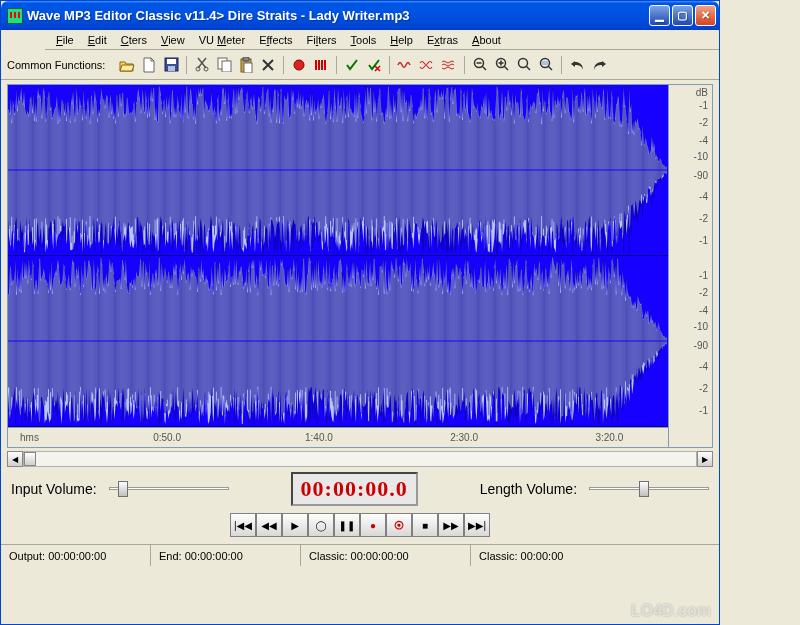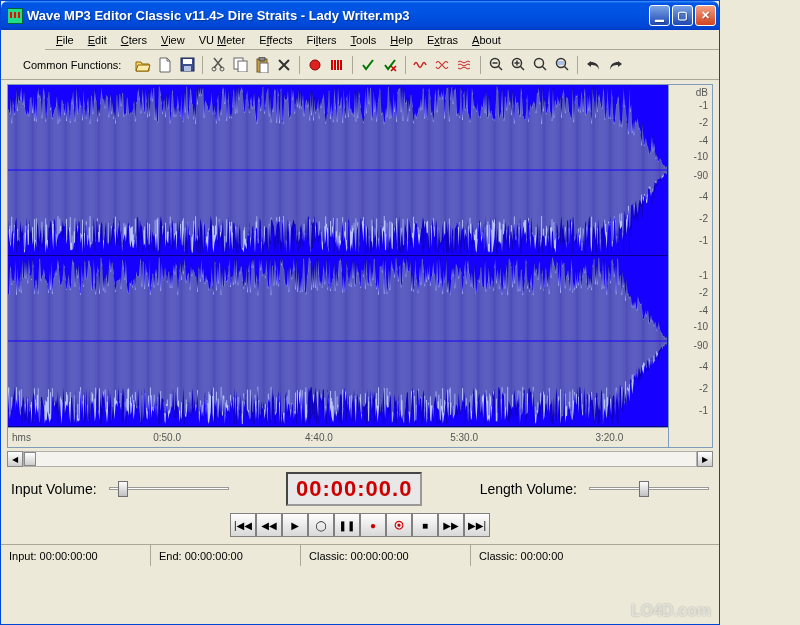--- a/index.html
+++ b/index.html
@@ -13,21 +13,21 @@
 .titlebar .title { flex: 1; font-weight: bold; white-space: nowrap; overflow: hidden; }
 .titlebar .winbtns { display: flex; gap: 2px; }
 .titlebar .winbtn { width: 21px; height: 21px; border: 1px solid #fff; border-radius: 3px; display: flex; align-items: center; justify-content: center; color: white; font-weight: bold; font-size: 11px; cursor: pointer; }
 .titlebar .winbtn.min, .titlebar .winbtn.max { background: linear-gradient(to bottom, #7ba4e3, #1e48b5); }
 .titlebar .winbtn.close { background: linear-gradient(to bottom, #f3a083, #d1441e); }
 
 .menubar { height: 20px; background: #ece9d8; display: flex; align-items: center; padding: 0 4px; border-bottom: 1px solid #aca899; margin-left: 44px; }
 .menubar .menuitem { padding: 2px 7px; cursor: pointer; }
 .menubar .menuitem u { text-decoration: underline; }
 
-.toolbar { height: 30px; background: #ece9d8; display: flex; align-items: center; padding: 0 22px; border-bottom: 1px solid #aca899; gap: 2px; }
+.toolbar { height: 30px; background: #ece9d8; display: flex; align-items: center; padding: 0 6px; border-bottom: 1px solid #aca899; gap: 2px; }
 .toolbar .label { margin-right: 10px; }
 .toolbar .tbtn { width: 20px; height: 20px; display: flex; align-items: center; justify-content: center; cursor: pointer; border: 1px solid transparent; }
 .toolbar .sep { width: 1px; height: 18px; background: #aca899; margin: 0 3px; }
 
 .wave-area { height: 370px; background: #ece9d8; padding: 4px 6px 2px 6px; display: flex; }
 .wave-canvas-wrap { flex: 1; display: flex; flex-direction: column; border: 1px solid #7f9db9; background: #1600ff; }
 .channel { flex: 1; position: relative; border-bottom: 1px solid #0a0088; }
 .channel:last-of-type { border-bottom: none; }
 .timescale { height: 20px; background: #ece9d8; border-top: 1px solid #7f9db9; display: flex; align-items: center; position: relative; color: #555; font-size: 10px; }
 .timescale .tlabel { position: absolute; }
@@ -39,21 +39,21 @@
 .scrollbar { flex: 1; height: 16px; background: #f4f3ee; border: 1px solid #b0b0b0; position: relative; }
 .scrollbar .thumb { position: absolute; left: 0; top: 0; width: 12px; height: 14px; background: linear-gradient(to bottom, #fff, #cecece); border: 1px solid #888; cursor: pointer; }
 .scrollbar-btn { width: 16px; height: 16px; background: linear-gradient(to bottom, #fff, #cecece); border: 1px solid #888; display: flex; align-items: center; justify-content: center; font-size: 8px; cursor: pointer; }
 
 .controls-row { height: 42px; display: flex; align-items: center; padding: 4px 10px; gap: 12px; }
 .vol-label { font-size: 14px; }
 .vol-slider { width: 120px; height: 20px; background: #ece9d8; position: relative; }
 .vol-track { position: absolute; left: 0; right: 0; top: 8px; height: 3px; background: #fff; border: 1px solid #999; }
 .vol-handle { position: absolute; top: 2px; width: 10px; height: 16px; background: linear-gradient(to bottom, #fdfdfd, #c0c0c0); border: 1px solid #707070; cursor: pointer; }
 
-.time-display { font-family: Liberation Sans, sans-serif; font-size: 22px; color: #c00; letter-spacing: 1px; background: #e8e8e8; border: 2px inset #999; padding: 2px 8px; font-weight: bold; }
+.time-display { font-family: Liberation Serif, serif; font-size: 22px; color: #c00; letter-spacing: 1px; background: #e8e8e8; border: 2px inset #999; padding: 2px 8px; font-weight: bold; }
 
 .playback-row { height: 34px; display: flex; align-items: center; justify-content: center; gap: 0; padding: 2px 0 6px 0; }
 .pbtn { width: 26px; height: 24px; background: linear-gradient(to bottom, #fefefe, #d8d8d8); border: 1px solid #808080; display: flex; align-items: center; justify-content: center; cursor: pointer; font-size: 10px; }
 .pbtn.rec { color: #c00; }
 .pbtn.recrec { color: #c00; font-weight: bold; }
 
 .statusbar { height: 22px; background: #ece9d8; border-top: 1px solid #aca899; display: flex; align-items: center; font-size: 11px; }
 .statusbar .cell { height: 100%; display: flex; align-items: center; padding: 0 8px; border-right: 1px solid #aca899; }
 .statusbar .cell:last-child { border-right: none; }
 
@@ -229,24 +229,24 @@
       </div>
       <div class="channel">
         <svg class="wave" viewBox="0 0 700 170" preserveAspectRatio="none" id="wave-bot">
             <rect width="700" height="170" fill="#1600ff"></rect>
             <path d="M0 85 L0.0 38.3 L1.0 38.8 L2.0 13.9 L3.0 9.0 L4.0 29.0 L5.0 22.3 L6.0 25.7 L7.0 23.7 L8.0 1.7 L9.0 38.7 L10.0 10.4 L11.0 27.4 L12.0 35.3 L13.0 14.1 L14.0 36.8 L15.0 3.1 L16.0 22.3 L17.0 21.5 L18.0 4.6 L19.0 22.5 L20.0 6.6 L21.0 27.3 L22.0 2.2 L23.0 17.0 L24.0 21.2 L25.0 24.0 L26.0 2.8 L27.0 11.2 L28.0 37.7 L29.0 26.4 L30.0 22.4 L31.0 31.0 L32.0 37.8 L33.0 4.8 L34.0 1.7 L35.0 24.6 L36.0 20.9 L37.0 18.6 L38.0 11.8 L39.0 20.7 L40.0 25.5 L41.0 24.3 L42.0 29.1 L43.0 36.8 L44.0 12.1 L45.0 33.7 L46.0 2.6 L47.0 37.8 L48.0 22.0 L49.0 23.0 L50.0 13.8 L51.0 19.0 L52.0 10.4 L53.0 2.7 L54.0 12.2 L55.0 27.3 L56.0 29.4 L57.0 26.5 L58.0 23.7 L59.0 6.5 L60.0 12.1 L61.0 24.6 L62.0 33.9 L63.0 31.3 L64.0 17.5 L65.0 24.2 L66.0 34.1 L67.0 27.5 L68.0 2.3 L69.0 8.2 L70.0 4.4 L71.0 30.8 L72.0 16.0 L73.0 10.9 L74.0 22.1 L75.0 7.4 L76.0 34.4 L77.0 38.8 L78.0 7.5 L79.0 24.9 L80.0 30.8 L81.0 3.8 L82.0 7.4 L83.0 23.1 L84.0 21.3 L85.0 7.0 L86.0 3.3 L87.0 9.9 L88.0 11.0 L89.0 33.9 L90.0 32.2 L91.0 1.7 L92.0 27.3 L93.0 38.3 L94.0 20.1 L95.0 8.5 L96.0 15.5 L97.0 37.7 L98.0 2.6 L99.0 1.7 L100.0 9.8 L101.0 34.5 L102.0 20.9 L103.0 36.4 L104.0 16.8 L105.0 24.1 L106.0 30.0 L107.0 12.0 L108.0 1.7 L109.0 15.7 L110.0 7.4 L111.0 6.6 L112.0 18.3 L113.0 28.3 L114.0 35.9 L115.0 25.5 L116.0 24.4 L117.0 23.9 L118.0 24.7 L119.0 21.0 L120.0 33.0 L121.0 3.4 L122.0 5.3 L123.0 13.3 L124.0 24.1 L125.0 2.5 L126.0 27.3 L127.0 36.8 L128.0 37.6 L129.0 25.0 L130.0 29.1 L131.0 23.0 L132.0 31.3 L133.0 25.8 L134.0 21.3 L135.0 33.9 L136.0 14.6 L137.0 19.9 L138.0 20.1 L139.0 20.4 L140.0 6.3 L141.0 1.7 L142.0 30.7 L143.0 5.6 L144.0 6.1 L145.0 33.0 L146.0 5.3 L147.0 18.3 L148.0 14.8 L149.0 30.3 L150.0 1.8 L151.0 38.6 L152.0 30.6 L153.0 18.9 L154.0 17.0 L155.0 31.3 L156.0 19.7 L157.0 12.3 L158.0 19.8 L159.0 29.2 L160.0 1.7 L161.0 1.7 L162.0 34.9 L163.0 4.1 L164.0 22.9 L165.0 24.2 L166.0 13.0 L167.0 12.5 L168.0 22.2 L169.0 26.4 L170.0 14.9 L171.0 16.4 L172.0 31.9 L173.0 17.7 L174.0 31.8 L175.0 16.8 L176.0 8.3 L177.0 18.4 L178.0 6.3 L179.0 11.8 L180.0 38.6 L181.0 25.3 L182.0 15.6 L183.0 5.1 L184.0 23.7 L185.0 7.3 L186.0 17.7 L187.0 1.7 L188.0 11.8 L189.0 26.5 L190.0 21.8 L191.0 16.6 L192.0 18.9 L193.0 33.8 L194.0 9.3 L195.0 20.1 L196.0 12.8 L197.0 14.9 L198.0 17.4 L199.0 21.4 L200.0 20.8 L201.0 35.9 L202.0 9.5 L203.0 14.5 L204.0 25.6 L205.0 2.1 L206.0 21.1 L207.0 11.5 L208.0 24.1 L209.0 28.0 L210.0 18.6 L211.0 25.8 L212.0 22.8 L213.0 34.3 L214.0 31.9 L215.0 30.5 L216.0 8.7 L217.0 30.0 L218.0 38.4 L219.0 4.3 L220.0 7.7 L221.0 34.3 L222.0 8.6 L223.0 27.4 L224.0 5.4 L225.0 9.0 L226.0 39.0 L227.0 14.5 L228.0 30.7 L229.0 30.2 L230.0 11.3 L231.0 23.5 L232.0 25.9 L233.0 21.0 L234.0 12.5 L235.0 1.7 L236.0 31.1 L237.0 22.7 L238.0 18.4 L239.0 29.0 L240.0 1.7 L241.0 27.7 L242.0 2.3 L243.0 19.1 L244.0 28.9 L245.0 13.4 L246.0 17.8 L247.0 9.7 L248.0 12.3 L249.0 25.2 L250.0 32.5 L251.0 24.1 L252.0 28.8 L253.0 9.8 L254.0 36.3 L255.0 16.0 L256.0 4.1 L257.0 36.3 L258.0 12.0 L259.0 3.0 L260.0 11.6 L261.0 1.7 L262.0 31.3 L263.0 24.8 L264.0 17.4 L265.0 39.2 L266.0 25.8 L267.0 1.9 L268.0 14.1 L269.0 2.2 L270.0 20.0 L271.0 18.5 L272.0 16.4 L273.0 21.9 L274.0 2.4 L275.0 18.5 L276.0 32.4 L277.0 28.3 L278.0 2.5 L279.0 39.1 L280.0 8.7 L281.0 11.2 L282.0 29.5 L283.0 1.7 L284.0 14.3 L285.0 28.6 L286.0 8.1 L287.0 30.3 L288.0 23.8 L289.0 2.1 L290.0 9.1 L291.0 2.8 L292.0 13.1 L293.0 13.3 L294.0 27.8 L295.0 28.6 L296.0 30.3 L297.0 11.6 L298.0 36.1 L299.0 10.1 L300.0 16.6 L301.0 23.1 L302.0 15.3 L303.0 1.7 L304.0 14.7 L305.0 33.4 L306.0 2.6 L307.0 35.7 L308.0 14.3 L309.0 33.6 L310.0 36.3 L311.0 20.5 L312.0 35.8 L313.0 3.9 L314.0 2.1 L315.0 34.2 L316.0 38.5 L317.0 21.6 L318.0 16.2 L319.0 1.7 L320.0 1.7 L321.0 7.0 L322.0 33.7 L323.0 11.5 L324.0 31.4 L325.0 6.9 L326.0 31.9 L327.0 2.0 L328.0 34.5 L329.0 2.8 L330.0 18.7 L331.0 29.2 L332.0 23.9 L333.0 31.7 L334.0 15.9 L335.0 8.0 L336.0 28.3 L337.0 19.6 L338.0 1.7 L339.0 33.6 L340.0 27.8 L341.0 1.7 L342.0 35.1 L343.0 28.0 L344.0 24.6 L345.0 20.3 L346.0 7.8 L347.0 35.0 L348.0 14.2 L349.0 29.5 L350.0 20.8 L351.0 4.2 L352.0 5.8 L353.0 1.7 L354.0 15.5 L355.0 36.5 L356.0 18.3 L357.0 35.3 L358.0 34.3 L359.0 5.1 L360.0 13.9 L361.0 24.2 L362.0 29.8 L363.0 13.7 L364.0 31.0 L365.0 4.8 L366.0 22.1 L367.0 4.8 L368.0 30.1 L369.0 26.8 L370.0 8.2 L371.0 18.3 L372.0 15.1 L373.0 28.5 L374.0 31.8 L375.0 12.0 L376.0 15.9 L377.0 20.7 L378.0 5.2 L379.0 32.8 L380.0 1.7 L381.0 19.6 L382.0 29.2 L383.0 24.5 L384.0 5.1 L385.0 30.1 L386.0 14.5 L387.0 24.3 L388.0 1.7 L389.0 4.7 L390.0 27.2 L391.0 33.0 L392.0 20.3 L393.0 38.7 L394.0 10.0 L395.0 11.3 L396.0 9.0 L397.0 16.4 L398.0 2.6 L399.0 37.9 L400.0 2.4 L401.0 19.3 L402.0 38.0 L403.0 30.4 L404.0 11.3 L405.0 34.3 L406.0 12.9 L407.0 3.6 L408.0 14.3 L409.0 12.5 L410.0 21.3 L411.0 2.9 L412.0 1.7 L413.0 14.4 L414.0 25.3 L415.0 12.6 L416.0 7.8 L417.0 31.3 L418.0 25.6 L419.0 1.7 L420.0 8.5 L421.0 5.7 L422.0 20.6 L423.0 1.7 L424.0 15.3 L425.0 15.1 L426.0 13.9 L427.0 4.5 L428.0 34.8 L429.0 17.1 L430.0 35.6 L431.0 30.0 L432.0 1.7 L433.0 21.2 L434.0 25.5 L435.0 37.1 L436.0 23.9 L437.0 8.8 L438.0 28.9 L439.0 1.7 L440.0 5.0 L441.0 16.9 L442.0 30.2 L443.0 11.3 L444.0 26.0 L445.0 8.9 L446.0 23.3 L447.0 6.3 L448.0 29.6 L449.0 20.6 L450.0 20.3 L451.0 4.9 L452.0 18.1 L453.0 18.0 L454.0 34.6 L455.0 1.7 L456.0 24.4 L457.0 31.3 L458.0 1.8 L459.0 26.9 L460.0 20.1 L461.0 37.9 L462.0 13.1 L463.0 25.9 L464.0 24.3 L465.0 1.7 L466.0 36.2 L467.0 23.6 L468.0 36.6 L469.0 38.5 L470.0 23.3 L471.0 11.4 L472.0 20.3 L473.0 10.8 L474.0 32.3 L475.0 6.7 L476.0 11.1 L477.0 11.9 L478.0 22.5 L479.0 11.8 L480.0 12.7 L481.0 17.9 L482.0 37.8 L483.0 22.2 L484.0 17.7 L485.0 1.7 L486.0 27.9 L487.0 9.6 L488.0 3.5 L489.0 17.2 L490.0 18.5 L491.0 30.5 L492.0 15.3 L493.0 32.0 L494.0 33.0 L495.0 9.5 L496.0 37.4 L497.0 35.7 L498.0 24.8 L499.0 22.3 L500.0 26.3 L501.0 11.4 L502.0 11.8 L503.0 29.8 L504.0 31.7 L505.0 30.8 L506.0 2.8 L507.0 35.6 L508.0 29.3 L509.0 25.3 L510.0 10.7 L511.0 32.3 L512.0 29.8 L513.0 19.5 L514.0 27.3 L515.0 34.6 L516.0 12.0 L517.0 1.8 L518.0 27.3 L519.0 13.1 L520.0 18.4 L521.0 32.9 L522.0 10.4 L523.0 26.9 L524.0 38.8 L525.0 28.9 L526.0 15.0 L527.0 32.5 L528.0 18.6 L529.0 7.6 L530.0 39.1 L531.0 4.5 L532.0 1.7 L533.0 8.6 L534.0 11.6 L535.0 31.3 L536.0 3.4 L537.0 27.3 L538.0 8.8 L539.0 11.0 L540.0 1.7 L541.0 35.5 L542.0 19.0 L543.0 34.8 L544.0 13.2 L545.0 14.8 L546.0 39.1 L547.0 32.9 L548.0 23.5 L549.0 2.1 L550.0 7.1 L551.0 32.5 L552.0 23.7 L553.0 35.8 L554.0 29.3 L555.0 16.5 L556.0 31.5 L557.0 39.1 L558.0 5.5 L559.0 19.2 L560.0 11.6 L561.0 15.7 L562.0 23.9 L563.0 9.5 L564.0 4.2 L565.0 33.2 L566.0 20.3 L567.0 12.1 L568.0 34.4 L569.0 31.4 L570.0 10.8 L571.0 15.2 L572.0 30.3 L573.0 18.2 L574.0 38.0 L575.0 4.7 L576.0 21.8 L577.0 1.7 L578.0 1.7 L579.0 9.0 L580.0 9.7 L581.0 16.8 L582.0 5.0 L583.0 8.5 L584.0 29.6 L585.0 4.4 L586.0 36.8 L587.0 1.7 L588.0 10.4 L589.0 7.2 L590.0 6.4 L591.0 32.4 L592.0 19.6 L593.0 20.2 L594.0 13.1 L595.0 24.0 L596.0 34.5 L597.0 14.9 L598.0 1.7 L599.0 36.5 L600.0 25.4 L601.0 33.8 L602.0 14.0 L603.0 32.1 L604.0 14.2 L605.0 29.2 L606.0 22.5 L607.0 11.7 L608.0 32.3 L609.0 21.6 L610.0 13.6 L611.0 10.8 L612.0 16.8 L613.0 7.6 L614.0 27.1 L615.0 33.3 L616.0 18.6 L617.0 31.3 L618.0 20.9 L619.0 34.1 L620.0 10.8 L621.0 4.7 L622.0 1.7 L623.0 28.2 L624.0 9.6 L625.0 28.6 L626.0 2.4 L627.0 1.7 L628.0 20.2 L629.0 13.9 L630.0 33.1 L631.0 3.8 L632.0 32.3 L633.0 26.6 L634.0 4.3 L635.0 38.5 L636.0 28.8 L637.0 9.4 L638.0 20.1 L639.0 27.2 L640.0 6.5 L641.0 2.1 L642.0 9.2 L643.0 20.6 L644.0 9.4 L645.0 38.3 L646.0 4.7 L647.0 1.7 L648.0 28.7 L649.0 18.9 L650.0 20.2 L651.0 39.0 L652.0 14.3 L653.0 31.1 L654.0 24.8 L655.0 44.6 L656.0 21.7 L657.0 38.7 L658.0 37.3 L659.0 41.8 L660.0 39.5 L661.0 43.3 L662.0 51.3 L663.0 46.5 L664.0 51.8 L665.0 44.4 L666.0 50.5 L667.0 54.7 L668.0 39.4 L669.0 45.3 L670.0 46.6 L671.0 49.0 L672.0 46.1 L673.0 60.9 L674.0 63.5 L675.0 62.6 L676.0 53.4 L677.0 60.3 L678.0 54.9 L679.0 54.8 L680.0 67.6 L681.0 65.8 L682.0 58.4 L683.0 66.2 L684.0 62.7 L685.0 70.2 L686.0 66.3 L687.0 66.8 L688.0 74.6 L689.0 72.8 L690.0 65.0 L691.0 73.0 L692.0 74.4 L693.0 76.8 L694.0 77.4 L695.0 80.7 L696.0 79.5 L697.0 82.3 L698.0 81.4 L699.0 81.0 L699.0 88.2 L698.0 88.8 L697.0 87.5 L696.0 90.7 L695.0 89.4 L694.0 93.2 L693.0 90.8 L692.0 93.0 L691.0 94.2 L690.0 95.2 L689.0 99.2 L688.0 101.7 L687.0 96.7 L686.0 104.4 L685.0 106.4 L684.0 107.9 L683.0 100.0 L682.0 110.3 L681.0 101.7 L680.0 113.0 L679.0 104.7 L678.0 104.2 L677.0 112.8 L676.0 108.3 L675.0 110.2 L674.0 117.7 L673.0 115.0 L672.0 110.2 L671.0 118.6 L670.0 114.2 L669.0 110.7 L668.0 122.9 L667.0 112.5 L666.0 121.5 L665.0 118.3 L664.0 119.9 L663.0 130.9 L662.0 138.3 L661.0 123.8 L660.0 122.7 L659.0 145.8 L658.0 134.7 L657.0 133.4 L656.0 149.5 L655.0 136.7 L654.0 149.4 L653.0 130.4 L652.0 141.1 L651.0 152.4 L650.0 131.4 L649.0 128.4 L648.0 154.2 L647.0 136.1 L646.0 146.9 L645.0 133.2 L644.0 160.6 L643.0 140.7 L642.0 138.7 L641.0 142.7 L640.0 160.2 L639.0 151.5 L638.0 138.1 L637.0 148.3 L636.0 150.8 L635.0 162.7 L634.0 158.3 L633.0 152.0 L632.0 157.0 L631.0 168.1 L630.0 133.4 L629.0 136.5 L628.0 156.0 L627.0 148.0 L626.0 154.6 L625.0 137.6 L624.0 136.4 L623.0 151.7 L622.0 165.9 L621.0 151.9 L620.0 143.5 L619.0 144.2 L618.0 135.0 L617.0 145.7 L616.0 163.0 L615.0 138.8 L614.0 136.3 L613.0 162.9 L612.0 141.5 L611.0 131.0 L610.0 159.7 L609.0 158.7 L608.0 145.4 L607.0 131.4 L606.0 131.1 L605.0 157.6 L604.0 131.1 L603.0 149.1 L602.0 145.8 L601.0 136.9 L600.0 153.6 L599.0 163.1 L598.0 164.6 L597.0 160.0 L596.0 150.0 L595.0 154.6 L594.0 146.6 L593.0 159.8 L592.0 160.2 L591.0 166.4 L590.0 133.1 L589.0 159.5 L588.0 160.1 L587.0 160.4 L586.0 168.1 L585.0 143.3 L584.0 145.0 L583.0 164.0 L582.0 131.6 L581.0 139.8 L580.0 163.0 L579.0 140.6 L578.0 160.7 L577.0 143.2 L576.0 148.5 L575.0 148.1 L574.0 157.7 L573.0 133.4 L572.0 155.2 L571.0 147.0 L570.0 148.5 L569.0 160.1 L568.0 164.4 L567.0 134.3 L566.0 141.0 L565.0 150.5 L564.0 143.9 L563.0 151.0 L562.0 158.4 L561.0 155.6 L560.0 168.1 L559.0 166.1 L558.0 147.3 L557.0 133.2 L556.0 151.9 L555.0 134.9 L554.0 136.6 L553.0 131.4 L552.0 133.7 L551.0 156.7 L550.0 157.7 L549.0 159.6 L548.0 133.9 L547.0 133.9 L546.0 153.1 L545.0 159.0 L544.0 150.6 L543.0 167.4 L542.0 135.0 L541.0 148.4 L540.0 143.0 L539.0 152.6 L538.0 143.1 L537.0 133.1 L536.0 152.4 L535.0 150.2 L534.0 153.4 L533.0 150.1 L532.0 147.8 L531.0 144.4 L530.0 161.2 L529.0 151.6 L528.0 159.2 L527.0 163.9 L526.0 139.7 L525.0 138.6 L524.0 136.2 L523.0 165.1 L522.0 135.6 L521.0 131.5 L520.0 131.2 L519.0 165.8 L518.0 165.1 L517.0 165.8 L516.0 132.4 L515.0 140.4 L514.0 134.8 L513.0 163.5 L512.0 147.8 L511.0 166.2 L510.0 162.2 L509.0 165.6 L508.0 163.1 L507.0 144.2 L506.0 134.4 L505.0 141.2 L504.0 162.5 L503.0 144.7 L502.0 153.6 L501.0 157.8 L500.0 137.2 L499.0 140.9 L498.0 145.8 L497.0 165.0 L496.0 156.2 L495.0 142.0 L494.0 131.4 L493.0 140.2 L492.0 162.0 L491.0 164.2 L490.0 145.9 L489.0 146.6 L488.0 166.8 L487.0 151.6 L486.0 148.8 L485.0 154.8 L484.0 135.4 L483.0 146.7 L482.0 143.6 L481.0 150.3 L480.0 156.0 L479.0 149.1 L478.0 136.9 L477.0 154.8 L476.0 149.3 L475.0 148.5 L474.0 158.8 L473.0 159.7 L472.0 163.1 L471.0 145.9 L470.0 158.7 L469.0 158.9 L468.0 132.0 L467.0 161.7 L466.0 151.5 L465.0 132.5 L464.0 147.0 L463.0 156.5 L462.0 163.2 L461.0 167.5 L460.0 152.1 L459.0 164.6 L458.0 164.0 L457.0 153.7 L456.0 152.4 L455.0 152.1 L454.0 139.7 L453.0 142.1 L452.0 147.4 L451.0 163.1 L450.0 149.5 L449.0 165.6 L448.0 164.6 L447.0 152.7 L446.0 147.2 L445.0 159.7 L444.0 167.2 L443.0 145.3 L442.0 164.0 L441.0 133.7 L440.0 138.2 L439.0 155.9 L438.0 142.8 L437.0 141.4 L436.0 150.7 L435.0 135.2 L434.0 133.1 L433.0 164.2 L432.0 164.0 L431.0 166.3 L430.0 137.0 L429.0 132.2 L428.0 144.2 L427.0 159.7 L426.0 168.1 L425.0 157.5 L424.0 135.4 L423.0 137.2 L422.0 146.7 L421.0 154.8 L420.0 167.7 L419.0 165.0 L418.0 158.5 L417.0 162.7 L416.0 153.0 L415.0 162.1 L414.0 137.8 L413.0 163.9 L412.0 143.8 L411.0 146.1 L410.0 138.2 L409.0 156.6 L408.0 165.8 L407.0 166.5 L406.0 141.2 L405.0 137.6 L404.0 152.1 L403.0 150.7 L402.0 151.9 L401.0 148.0 L400.0 163.2 L399.0 149.5 L398.0 132.4 L397.0 156.9 L396.0 146.0 L395.0 158.3 L394.0 147.4 L393.0 156.9 L392.0 166.5 L391.0 150.4 L390.0 160.5 L389.0 135.0 L388.0 143.8 L387.0 134.8 L386.0 154.4 L385.0 143.4 L384.0 133.0 L383.0 165.4 L382.0 164.8 L381.0 133.2 L380.0 146.1 L379.0 148.6 L378.0 151.0 L377.0 149.7 L376.0 148.0 L375.0 164.6 L374.0 154.2 L373.0 141.0 L372.0 152.0 L371.0 137.8 L370.0 143.3 L369.0 166.4 L368.0 153.5 L367.0 133.0 L366.0 148.5 L365.0 142.2 L364.0 163.3 L363.0 151.3 L362.0 156.7 L361.0 137.2 L360.0 152.9 L359.0 137.9 L358.0 145.4 L357.0 131.6 L356.0 138.7 L355.0 166.0 L354.0 140.4 L353.0 137.4 L352.0 139.7 L351.0 157.4 L350.0 149.6 L349.0 157.0 L348.0 160.8 L347.0 153.3 L346.0 158.6 L345.0 166.2 L344.0 164.2 L343.0 160.1 L342.0 151.7 L341.0 160.5 L340.0 139.7 L339.0 133.0 L338.0 157.7 L337.0 150.4 L336.0 163.1 L335.0 134.0 L334.0 132.9 L333.0 145.3 L332.0 142.5 L331.0 140.4 L330.0 132.6 L329.0 161.3 L328.0 150.8 L327.0 140.6 L326.0 131.1 L325.0 142.4 L324.0 147.4 L323.0 142.4 L322.0 130.9 L321.0 131.3 L320.0 136.0 L319.0 131.7 L318.0 145.3 L317.0 164.9 L316.0 160.5 L315.0 167.5 L314.0 132.3 L313.0 158.1 L312.0 138.6 L311.0 166.2 L310.0 139.9 L309.0 149.2 L308.0 132.3 L307.0 159.1 L306.0 140.0 L305.0 158.8 L304.0 156.4 L303.0 163.9 L302.0 148.7 L301.0 147.3 L300.0 161.8 L299.0 155.2 L298.0 147.5 L297.0 149.1 L296.0 156.4 L295.0 135.2 L294.0 141.6 L293.0 167.9 L292.0 163.3 L291.0 154.8 L290.0 167.9 L289.0 135.2 L288.0 166.9 L287.0 134.5 L286.0 141.3 L285.0 156.0 L284.0 158.3 L283.0 159.8 L282.0 137.7 L281.0 142.4 L280.0 131.4 L279.0 165.1 L278.0 139.9 L277.0 146.7 L276.0 141.5 L275.0 166.6 L274.0 146.2 L273.0 157.3 L272.0 162.9 L271.0 145.6 L270.0 153.2 L269.0 144.6 L268.0 160.6 L267.0 144.9 L266.0 164.7 L265.0 131.8 L264.0 148.0 L263.0 163.9 L262.0 149.7 L261.0 140.5 L260.0 157.8 L259.0 155.0 L258.0 138.2 L257.0 162.1 L256.0 163.4 L255.0 156.6 L254.0 154.8 L253.0 152.9 L252.0 136.4 L251.0 151.6 L250.0 139.3 L249.0 168.2 L248.0 168.0 L247.0 138.0 L246.0 155.1 L245.0 144.8 L244.0 164.8 L243.0 150.2 L242.0 135.1 L241.0 160.2 L240.0 131.8 L239.0 154.5 L238.0 140.0 L237.0 152.8 L236.0 143.5 L235.0 157.1 L234.0 153.9 L233.0 155.4 L232.0 152.3 L231.0 150.8 L230.0 168.2 L229.0 141.2 L228.0 159.1 L227.0 160.1 L226.0 139.3 L225.0 156.9 L224.0 146.8 L223.0 162.3 L222.0 159.7 L221.0 143.7 L220.0 150.9 L219.0 145.9 L218.0 166.6 L217.0 158.2 L216.0 130.9 L215.0 156.1 L214.0 162.2 L213.0 167.9 L212.0 165.3 L211.0 141.2 L210.0 160.0 L209.0 134.8 L208.0 148.2 L207.0 160.4 L206.0 155.3 L205.0 161.3 L204.0 147.1 L203.0 167.3 L202.0 158.8 L201.0 135.8 L200.0 149.1 L199.0 156.1 L198.0 142.2 L197.0 153.7 L196.0 131.5 L195.0 144.3 L194.0 159.2 L193.0 138.1 L192.0 157.8 L191.0 143.9 L190.0 153.9 L189.0 160.7 L188.0 160.7 L187.0 157.2 L186.0 131.3 L185.0 150.4 L184.0 163.5 L183.0 160.1 L182.0 166.0 L181.0 150.9 L180.0 150.4 L179.0 148.2 L178.0 135.2 L177.0 155.1 L176.0 150.1 L175.0 131.9 L174.0 152.4 L173.0 149.8 L172.0 156.5 L171.0 158.0 L170.0 163.0 L169.0 149.9 L168.0 149.9 L167.0 167.7 L166.0 165.1 L165.0 143.9 L164.0 142.2 L163.0 142.6 L162.0 155.4 L161.0 139.5 L160.0 135.7 L159.0 162.7 L158.0 137.8 L157.0 160.0 L156.0 143.9 L155.0 152.6 L154.0 156.0 L153.0 152.1 L152.0 162.1 L151.0 139.5 L150.0 165.4 L149.0 144.5 L148.0 163.5 L147.0 161.9 L146.0 152.8 L145.0 131.2 L144.0 157.3 L143.0 165.2 L142.0 133.1 L141.0 167.3 L140.0 159.8 L139.0 147.5 L138.0 132.3 L137.0 152.3 L136.0 152.4 L135.0 143.1 L134.0 158.1 L133.0 163.5 L132.0 140.2 L131.0 155.6 L130.0 158.8 L129.0 139.4 L128.0 160.3 L127.0 154.1 L126.0 156.2 L125.0 150.3 L124.0 164.9 L123.0 131.2 L122.0 141.3 L121.0 131.9 L120.0 155.1 L119.0 148.8 L118.0 145.7 L117.0 131.0 L116.0 151.1 L115.0 146.8 L114.0 149.5 L113.0 163.6 L112.0 151.1 L111.0 151.2 L110.0 164.7 L109.0 136.4 L108.0 151.8 L107.0 132.3 L106.0 156.1 L105.0 166.9 L104.0 157.1 L103.0 150.7 L102.0 137.2 L101.0 142.2 L100.0 135.8 L99.0 153.2 L98.0 140.8 L97.0 164.6 L96.0 155.5 L95.0 131.0 L94.0 140.1 L93.0 159.9 L92.0 165.9 L91.0 153.1 L90.0 144.4 L89.0 148.6 L88.0 144.1 L87.0 162.1 L86.0 132.3 L85.0 166.3 L84.0 153.7 L83.0 132.5 L82.0 160.3 L81.0 134.8 L80.0 165.0 L79.0 141.7 L78.0 158.5 L77.0 132.8 L76.0 163.6 L75.0 165.5 L74.0 164.0 L73.0 166.7 L72.0 133.8 L71.0 161.8 L70.0 166.5 L69.0 154.1 L68.0 141.9 L67.0 141.3 L66.0 167.1 L65.0 157.2 L64.0 144.2 L63.0 150.8 L62.0 148.5 L61.0 153.2 L60.0 158.4 L59.0 131.4 L58.0 146.4 L57.0 167.9 L56.0 159.0 L55.0 139.6 L54.0 157.6 L53.0 134.4 L52.0 148.3 L51.0 143.1 L50.0 148.3 L49.0 150.7 L48.0 139.9 L47.0 141.3 L46.0 162.4 L45.0 163.7 L44.0 166.4 L43.0 161.5 L42.0 155.1 L41.0 164.4 L40.0 163.6 L39.0 167.3 L38.0 150.9 L37.0 146.9 L36.0 140.8 L35.0 141.4 L34.0 164.5 L33.0 166.3 L32.0 151.6 L31.0 157.0 L30.0 147.0 L29.0 159.7 L28.0 140.0 L27.0 135.9 L26.0 143.7 L25.0 166.7 L24.0 148.7 L23.0 156.8 L22.0 140.2 L21.0 163.5 L20.0 139.6 L19.0 151.1 L18.0 158.4 L17.0 145.2 L16.0 140.1 L15.0 149.0 L14.0 151.8 L13.0 160.1 L12.0 151.0 L11.0 137.5 L10.0 152.0 L9.0 142.5 L8.0 155.3 L7.0 131.3 L6.0 139.2 L5.0 146.0 L4.0 151.2 L3.0 156.5 L2.0 162.7 L1.0 152.2 L0.0 135.3 Z" fill="#b8c5ff"></path>
             <path d="M0.0 38.3L0.0 131.7M1.0 38.8L1.0 131.2M2.0 13.9L2.0 156.1M3.0 9.0L3.0 161.0M4.0 29.0L4.0 141.0M5.0 22.3L5.0 147.7M6.0 25.7L6.0 144.3M7.0 23.7L7.0 146.3M8.0 1.7L8.0 168.3M9.0 38.7L9.0 131.3M10.0 10.4L10.0 159.6M11.0 27.4L11.0 142.6M12.0 35.3L12.0 134.7M13.0 14.1L13.0 155.9M14.0 36.8L14.0 133.2M15.0 3.1L15.0 166.9M16.0 22.3L16.0 147.7M17.0 21.5L17.0 148.5M18.0 4.6L18.0 165.4M19.0 22.5L19.0 147.5M20.0 6.6L20.0 163.4M21.0 27.3L21.0 142.7M22.0 2.2L22.0 167.8M23.0 17.0L23.0 153.0M24.0 21.2L24.0 148.8M25.0 24.0L25.0 146.0M26.0 2.8L26.0 167.2M27.0 11.2L27.0 158.8M28.0 37.7L28.0 132.3M29.0 26.4L29.0 143.6M30.0 22.4L30.0 147.6M31.0 31.0L31.0 139.0M32.0 37.8L32.0 132.2M33.0 4.8L33.0 165.2M34.0 1.7L34.0 168.3M35.0 24.6L35.0 145.4M36.0 20.9L36.0 149.1M37.0 18.6L37.0 151.4M38.0 11.8L38.0 158.2M39.0 20.7L39.0 149.3M40.0 25.5L40.0 144.5M41.0 24.3L41.0 145.7M42.0 29.1L42.0 140.9M43.0 36.8L43.0 133.2M44.0 12.1L44.0 157.9M45.0 33.7L45.0 136.3M46.0 2.6L46.0 167.4M47.0 37.8L47.0 132.2M48.0 22.0L48.0 148.0M49.0 23.0L49.0 147.0M50.0 13.8L50.0 156.2M51.0 19.0L51.0 151.0M52.0 10.4L52.0 159.6M53.0 2.7L53.0 167.3M54.0 12.2L54.0 157.8M55.0 27.3L55.0 142.7M56.0 29.4L56.0 140.6M57.0 26.5L57.0 143.5M58.0 23.7L58.0 146.3M59.0 6.5L59.0 163.5M60.0 12.1L60.0 157.9M61.0 24.6L61.0 145.4M62.0 33.9L62.0 136.1M63.0 31.3L63.0 138.7M64.0 17.5L64.0 152.5M65.0 24.2L65.0 145.8M66.0 34.1L66.0 135.9M67.0 27.5L67.0 142.5M68.0 2.3L68.0 167.7M69.0 8.2L69.0 161.8M70.0 4.4L70.0 165.6M71.0 30.8L71.0 139.2M72.0 16.0L72.0 154.0M73.0 10.9L73.0 159.1M74.0 22.1L74.0 147.9M75.0 7.4L75.0 162.6M76.0 34.4L76.0 135.6M77.0 38.8L77.0 131.2M78.0 7.5L78.0 162.5M79.0 24.9L79.0 145.1M80.0 30.8L80.0 139.2M81.0 3.8L81.0 166.2M82.0 7.4L82.0 162.6M83.0 23.1L83.0 146.9M84.0 21.3L84.0 148.7M85.0 7.0L85.0 163.0M86.0 3.3L86.0 166.7M87.0 9.9L87.0 160.1M88.0 11.0L88.0 159.0M89.0 33.9L89.0 136.1M90.0 32.2L90.0 137.8M91.0 1.7L91.0 168.3M92.0 27.3L92.0 142.7M93.0 38.3L93.0 131.7M94.0 20.1L94.0 149.9M95.0 8.5L95.0 161.5M96.0 15.5L96.0 154.5M97.0 37.7L97.0 132.3M98.0 2.6L98.0 167.4M99.0 1.7L99.0 168.3M100.0 9.8L100.0 160.2M101.0 34.5L101.0 135.5M102.0 20.9L102.0 149.1M103.0 36.4L103.0 133.6M104.0 16.8L104.0 153.2M105.0 24.1L105.0 145.9M106.0 30.0L106.0 140.0M107.0 12.0L107.0 158.0M108.0 1.7L108.0 168.3M109.0 15.7L109.0 154.3M110.0 7.4L110.0 162.6M111.0 6.6L111.0 163.4M112.0 18.3L112.0 151.7M113.0 28.3L113.0 141.7M114.0 35.9L114.0 134.1M115.0 25.5L115.0 144.5M116.0 24.4L116.0 145.6M117.0 23.9L117.0 146.1M118.0 24.7L118.0 145.3M119.0 21.0L119.0 149.0M120.0 33.0L120.0 137.0M121.0 3.4L121.0 166.6M122.0 5.3L122.0 164.7M123.0 13.3L123.0 156.7M124.0 24.1L124.0 145.9M125.0 2.5L125.0 167.5M126.0 27.3L126.0 142.7M127.0 36.8L127.0 133.2M128.0 37.6L128.0 132.4M129.0 25.0L129.0 145.0M130.0 29.1L130.0 140.9M131.0 23.0L131.0 147.0M132.0 31.3L132.0 138.7M133.0 25.8L133.0 144.2M134.0 21.3L134.0 148.7M135.0 33.9L135.0 136.1M136.0 14.6L136.0 155.4M137.0 19.9L137.0 150.1M138.0 20.1L138.0 149.9M139.0 20.4L139.0 149.6M140.0 6.3L140.0 163.7M141.0 1.7L141.0 168.3M142.0 30.7L142.0 139.3M143.0 5.6L143.0 164.4M144.0 6.1L144.0 163.9M145.0 33.0L145.0 137.0M146.0 5.3L146.0 164.7M147.0 18.3L147.0 151.7M148.0 14.8L148.0 155.2M149.0 30.3L149.0 139.7M150.0 1.8L150.0 168.2M151.0 38.6L151.0 131.4M152.0 30.6L152.0 139.4M153.0 18.9L153.0 151.1M154.0 17.0L154.0 153.0M155.0 31.3L155.0 138.7M156.0 19.7L156.0 150.3M157.0 12.3L157.0 157.7M158.0 19.8L158.0 150.2M159.0 29.2L159.0 140.8M160.0 1.7L160.0 168.3M161.0 1.7L161.0 168.3M162.0 34.9L162.0 135.1M163.0 4.1L163.0 165.9M164.0 22.9L164.0 147.1M165.0 24.2L165.0 145.8M166.0 13.0L166.0 157.0M167.0 12.5L167.0 157.5M168.0 22.2L168.0 147.8M169.0 26.4L169.0 143.6M170.0 14.9L170.0 155.1M171.0 16.4L171.0 153.6M172.0 31.9L172.0 138.1M173.0 17.7L173.0 152.3M174.0 31.8L174.0 138.2M175.0 16.8L175.0 153.2M176.0 8.3L176.0 161.7M177.0 18.4L177.0 151.6M178.0 6.3L178.0 163.7M179.0 11.8L179.0 158.2M180.0 38.6L180.0 131.4M181.0 25.3L181.0 144.7M182.0 15.6L182.0 154.4M183.0 5.1L183.0 164.9M184.0 23.7L184.0 146.3M185.0 7.3L185.0 162.7M186.0 17.7L186.0 152.3M187.0 1.7L187.0 168.3M188.0 11.8L188.0 158.2M189.0 26.5L189.0 143.5M190.0 21.8L190.0 148.2M191.0 16.6L191.0 153.4M192.0 18.9L192.0 151.1M193.0 33.8L193.0 136.2M194.0 9.3L194.0 160.7M195.0 20.1L195.0 149.9M196.0 12.8L196.0 157.2M197.0 14.9L197.0 155.1M198.0 17.4L198.0 152.6M199.0 21.4L199.0 148.6M200.0 20.8L200.0 149.2M201.0 35.9L201.0 134.1M202.0 9.5L202.0 160.5M203.0 14.5L203.0 155.5M204.0 25.6L204.0 144.4M205.0 2.1L205.0 167.9M206.0 21.1L206.0 148.9M207.0 11.5L207.0 158.5M208.0 24.1L208.0 145.9M209.0 28.0L209.0 142.0M210.0 18.6L210.0 151.4M211.0 25.8L211.0 144.2M212.0 22.8L212.0 147.2M213.0 34.3L213.0 135.7M214.0 31.9L214.0 138.1M215.0 30.5L215.0 139.5M216.0 8.7L216.0 161.3M217.0 30.0L217.0 140.0M218.0 38.4L218.0 131.6M219.0 4.3L219.0 165.7M220.0 7.7L220.0 162.3M221.0 34.3L221.0 135.7M222.0 8.6L222.0 161.4M223.0 27.4L223.0 142.6M224.0 5.4L224.0 164.6M225.0 9.0L225.0 161.0M226.0 39.0L226.0 131.0M227.0 14.5L227.0 155.5M228.0 30.7L228.0 139.3M229.0 30.2L229.0 139.8M230.0 11.3L230.0 158.7M231.0 23.5L231.0 146.5M232.0 25.9L232.0 144.1M233.0 21.0L233.0 149.0M234.0 12.5L234.0 157.5M235.0 1.7L235.0 168.3M236.0 31.1L236.0 138.9M237.0 22.7L237.0 147.3M238.0 18.4L238.0 151.6M239.0 29.0L239.0 141.0M240.0 1.7L240.0 168.3M241.0 27.7L241.0 142.3M242.0 2.3L242.0 167.7M243.0 19.1L243.0 150.9M244.0 28.9L244.0 141.1M245.0 13.4L245.0 156.6M246.0 17.8L246.0 152.2M247.0 9.7L247.0 160.3M248.0 12.3L248.0 157.7M249.0 25.2L249.0 144.8M250.0 32.5L250.0 137.5M251.0 24.1L251.0 145.9M252.0 28.8L252.0 141.2M253.0 9.8L253.0 160.2M254.0 36.3L254.0 133.7M255.0 16.0L255.0 154.0M256.0 4.1L256.0 165.9M257.0 36.3L257.0 133.7M258.0 12.0L258.0 158.0M259.0 3.0L259.0 167.0M260.0 11.6L260.0 158.4M261.0 1.7L261.0 168.3M262.0 31.3L262.0 138.7M263.0 24.8L263.0 145.2M264.0 17.4L264.0 152.6M265.0 39.2L265.0 130.8M266.0 25.8L266.0 144.2M267.0 1.9L267.0 168.1M268.0 14.1L268.0 155.9M269.0 2.2L269.0 167.8M270.0 20.0L270.0 150.0M271.0 18.5L271.0 151.5M272.0 16.4L272.0 153.6M273.0 21.9L273.0 148.1M274.0 2.4L274.0 167.6M275.0 18.5L275.0 151.5M276.0 32.4L276.0 137.6M277.0 28.3L277.0 141.7M278.0 2.5L278.0 167.5M279.0 39.1L279.0 130.9M280.0 8.7L280.0 161.3M281.0 11.2L281.0 158.8M282.0 29.5L282.0 140.5M283.0 1.7L283.0 168.3M284.0 14.3L284.0 155.7M285.0 28.6L285.0 141.4M286.0 8.1L286.0 161.9M287.0 30.3L287.0 139.7M288.0 23.8L288.0 146.2M289.0 2.1L289.0 167.9M290.0 9.1L290.0 160.9M291.0 2.8L291.0 167.2M292.0 13.1L292.0 156.9M293.0 13.3L293.0 156.7M294.0 27.8L294.0 142.2M295.0 28.6L295.0 141.4M296.0 30.3L296.0 139.7M297.0 11.6L297.0 158.4M298.0 36.1L298.0 133.9M299.0 10.1L299.0 159.9M300.0 16.6L300.0 153.4M301.0 23.1L301.0 146.9M302.0 15.3L302.0 154.7M303.0 1.7L303.0 168.3M304.0 14.7L304.0 155.3M305.0 33.4L305.0 136.6M306.0 2.6L306.0 167.4M307.0 35.7L307.0 134.3M308.0 14.3L308.0 155.7M309.0 33.6L309.0 136.4M310.0 36.3L310.0 133.7M311.0 20.5L311.0 149.5M312.0 35.8L312.0 134.2M313.0 3.9L313.0 166.1M314.0 2.1L314.0 167.9M315.0 34.2L315.0 135.8M316.0 38.5L316.0 131.5M317.0 21.6L317.0 148.4M318.0 16.2L318.0 153.8M319.0 1.7L319.0 168.3M320.0 1.7L320.0 168.3M321.0 7.0L321.0 163.0M322.0 33.7L322.0 136.3M323.0 11.5L323.0 158.5M324.0 31.4L324.0 138.6M325.0 6.9L325.0 163.1M326.0 31.9L326.0 138.1M327.0 2.0L327.0 168.0M328.0 34.5L328.0 135.5M329.0 2.8L329.0 167.2M330.0 18.7L330.0 151.3M331.0 29.2L331.0 140.8M332.0 23.9L332.0 146.1M333.0 31.7L333.0 138.3M334.0 15.9L334.0 154.1M335.0 8.0L335.0 162.0M336.0 28.3L336.0 141.7M337.0 19.6L337.0 150.4M338.0 1.7L338.0 168.3M339.0 33.6L339.0 136.4M340.0 27.8L340.0 142.2M341.0 1.7L341.0 168.3M342.0 35.1L342.0 134.9M343.0 28.0L343.0 142.0M344.0 24.6L344.0 145.4M345.0 20.3L345.0 149.7M346.0 7.8L346.0 162.2M347.0 35.0L347.0 135.0M348.0 14.2L348.0 155.8M349.0 29.5L349.0 140.5M350.0 20.8L350.0 149.2M351.0 4.2L351.0 165.8M352.0 5.8L352.0 164.2M353.0 1.7L353.0 168.3M354.0 15.5L354.0 154.5M355.0 36.5L355.0 133.5M356.0 18.3L356.0 151.7M357.0 35.3L357.0 134.7M358.0 34.3L358.0 135.7M359.0 5.1L359.0 164.9M360.0 13.9L360.0 156.1M361.0 24.2L361.0 145.8M362.0 29.8L362.0 140.2M363.0 13.7L363.0 156.3M364.0 31.0L364.0 139.0M365.0 4.8L365.0 165.2M366.0 22.1L366.0 147.9M367.0 4.8L367.0 165.2M368.0 30.1L368.0 139.9M369.0 26.8L369.0 143.2M370.0 8.2L370.0 161.8M371.0 18.3L371.0 151.7M372.0 15.1L372.0 154.9M373.0 28.5L373.0 141.5M374.0 31.8L374.0 138.2M375.0 12.0L375.0 158.0M376.0 15.9L376.0 154.1M377.0 20.7L377.0 149.3M378.0 5.2L378.0 164.8M379.0 32.8L379.0 137.2M380.0 1.7L380.0 168.3M381.0 19.6L381.0 150.4M382.0 29.2L382.0 140.8M383.0 24.5L383.0 145.5M384.0 5.1L384.0 164.9M385.0 30.1L385.0 139.9M386.0 14.5L386.0 155.5M387.0 24.3L387.0 145.7M388.0 1.7L388.0 168.3M389.0 4.7L389.0 165.3M390.0 27.2L390.0 142.8M391.0 33.0L391.0 137.0M392.0 20.3L392.0 149.7M393.0 38.7L393.0 131.3M394.0 10.0L394.0 160.0M395.0 11.3L395.0 158.7M396.0 9.0L396.0 161.0M397.0 16.4L397.0 153.6M398.0 2.6L398.0 167.4M399.0 37.9L399.0 132.1M400.0 2.4L400.0 167.6M401.0 19.3L401.0 150.7M402.0 38.0L402.0 132.0M403.0 30.4L403.0 139.6M404.0 11.3L404.0 158.7M405.0 34.3L405.0 135.7M406.0 12.9L406.0 157.1M407.0 3.6L407.0 166.4M408.0 14.3L408.0 155.7M409.0 12.5L409.0 157.5M410.0 21.3L410.0 148.7M411.0 2.9L411.0 167.1M412.0 1.7L412.0 168.3M413.0 14.4L413.0 155.6M414.0 25.3L414.0 144.7M415.0 12.6L415.0 157.4M416.0 7.8L416.0 162.2M417.0 31.3L417.0 138.7M418.0 25.6L418.0 144.4M419.0 1.7L419.0 168.3M420.0 8.5L420.0 161.5M421.0 5.7L421.0 164.3M422.0 20.6L422.0 149.4M423.0 1.7L423.0 168.3M424.0 15.3L424.0 154.7M425.0 15.1L425.0 154.9M426.0 13.9L426.0 156.1M427.0 4.5L427.0 165.5M428.0 34.8L428.0 135.2M429.0 17.1L429.0 152.9M430.0 35.6L430.0 134.4M431.0 30.0L431.0 140.0M432.0 1.7L432.0 168.3M433.0 21.2L433.0 148.8M434.0 25.5L434.0 144.5M435.0 37.1L435.0 132.9M436.0 23.9L436.0 146.1M437.0 8.8L437.0 161.2M438.0 28.9L438.0 141.1M439.0 1.7L439.0 168.3M440.0 5.0L440.0 165.0M441.0 16.9L441.0 153.1M442.0 30.2L442.0 139.8M443.0 11.3L443.0 158.7M444.0 26.0L444.0 144.0M445.0 8.9L445.0 161.1M446.0 23.3L446.0 146.7M447.0 6.3L447.0 163.7M448.0 29.6L448.0 140.4M449.0 20.6L449.0 149.4M450.0 20.3L450.0 149.7M451.0 4.9L451.0 165.1M452.0 18.1L452.0 151.9M453.0 18.0L453.0 152.0M454.0 34.6L454.0 135.4M455.0 1.7L455.0 168.3M456.0 24.4L456.0 145.6M457.0 31.3L457.0 138.7M458.0 1.8L458.0 168.2M459.0 26.9L459.0 143.1M460.0 20.1L460.0 149.9M461.0 37.9L461.0 132.1M462.0 13.1L462.0 156.9M463.0 25.9L463.0 144.1M464.0 24.3L464.0 145.7M465.0 1.7L465.0 168.3M466.0 36.2L466.0 133.8M467.0 23.6L467.0 146.4M468.0 36.6L468.0 133.4M469.0 38.5L469.0 131.5M470.0 23.3L470.0 146.7M471.0 11.4L471.0 158.6M472.0 20.3L472.0 149.7M473.0 10.8L473.0 159.2M474.0 32.3L474.0 137.7M475.0 6.7L475.0 163.3M476.0 11.1L476.0 158.9M477.0 11.9L477.0 158.1M478.0 22.5L478.0 147.5M479.0 11.8L479.0 158.2M480.0 12.7L480.0 157.3M481.0 17.9L481.0 152.1M482.0 37.8L482.0 132.2M483.0 22.2L483.0 147.8M484.0 17.7L484.0 152.3M485.0 1.7L485.0 168.3M486.0 27.9L486.0 142.1M487.0 9.6L487.0 160.4M488.0 3.5L488.0 166.5M489.0 17.2L489.0 152.8M490.0 18.5L490.0 151.5M491.0 30.5L491.0 139.5M492.0 15.3L492.0 154.7M493.0 32.0L493.0 138.0M494.0 33.0L494.0 137.0M495.0 9.5L495.0 160.5M496.0 37.4L496.0 132.6M497.0 35.7L497.0 134.3M498.0 24.8L498.0 145.2M499.0 22.3L499.0 147.7M500.0 26.3L500.0 143.7M501.0 11.4L501.0 158.6M502.0 11.8L502.0 158.2M503.0 29.8L503.0 140.2M504.0 31.7L504.0 138.3M505.0 30.8L505.0 139.2M506.0 2.8L506.0 167.2M507.0 35.6L507.0 134.4M508.0 29.3L508.0 140.7M509.0 25.3L509.0 144.7M510.0 10.7L510.0 159.3M511.0 32.3L511.0 137.7M512.0 29.8L512.0 140.2M513.0 19.5L513.0 150.5M514.0 27.3L514.0 142.7M515.0 34.6L515.0 135.4M516.0 12.0L516.0 158.0M517.0 1.8L517.0 168.2M518.0 27.3L518.0 142.7M519.0 13.1L519.0 156.9M520.0 18.4L520.0 151.6M521.0 32.9L521.0 137.1M522.0 10.4L522.0 159.6M523.0 26.9L523.0 143.1M524.0 38.8L524.0 131.2M525.0 28.9L525.0 141.1M526.0 15.0L526.0 155.0M527.0 32.5L527.0 137.5M528.0 18.6L528.0 151.4M529.0 7.6L529.0 162.4M530.0 39.1L530.0 130.9M531.0 4.5L531.0 165.5M532.0 1.7L532.0 168.3M533.0 8.6L533.0 161.4M534.0 11.6L534.0 158.4M535.0 31.3L535.0 138.7M536.0 3.4L536.0 166.6M537.0 27.3L537.0 142.7M538.0 8.8L538.0 161.2M539.0 11.0L539.0 159.0M540.0 1.7L540.0 168.3M541.0 35.5L541.0 134.5M542.0 19.0L542.0 151.0M543.0 34.8L543.0 135.2M544.0 13.2L544.0 156.8M545.0 14.8L545.0 155.2M546.0 39.1L546.0 130.9M547.0 32.9L547.0 137.1M548.0 23.5L548.0 146.5M549.0 2.1L549.0 167.9M550.0 7.1L550.0 162.9M551.0 32.5L551.0 137.5M552.0 23.7L552.0 146.3M553.0 35.8L553.0 134.2M554.0 29.3L554.0 140.7M555.0 16.5L555.0 153.5M556.0 31.5L556.0 138.5M557.0 39.1L557.0 130.9M558.0 5.5L558.0 164.5M559.0 19.2L559.0 150.8M560.0 11.6L560.0 158.4M561.0 15.7L561.0 154.3M562.0 23.9L562.0 146.1M563.0 9.5L563.0 160.5M564.0 4.2L564.0 165.8M565.0 33.2L565.0 136.8M566.0 20.3L566.0 149.7M567.0 12.1L567.0 157.9M568.0 34.4L568.0 135.6M569.0 31.4L569.0 138.6M570.0 10.8L570.0 159.2M571.0 15.2L571.0 154.8M572.0 30.3L572.0 139.7M573.0 18.2L573.0 151.8M574.0 38.0L574.0 132.0M575.0 4.7L575.0 165.3M576.0 21.8L576.0 148.2M577.0 1.7L577.0 168.3M578.0 1.7L578.0 168.3M579.0 9.0L579.0 161.0M580.0 9.7L580.0 160.3M581.0 16.8L581.0 153.2M582.0 5.0L582.0 165.0M583.0 8.5L583.0 161.5M584.0 29.6L584.0 140.4M585.0 4.4L585.0 165.6M586.0 36.8L586.0 133.2M587.0 1.7L587.0 168.3M588.0 10.4L588.0 159.6M589.0 7.2L589.0 162.8M590.0 6.4L590.0 163.6M591.0 32.4L591.0 137.6M592.0 19.6L592.0 150.4M593.0 20.2L593.0 149.8M594.0 13.1L594.0 156.9M595.0 24.0L595.0 146.0M596.0 34.5L596.0 135.5M597.0 14.9L597.0 155.1M598.0 1.7L598.0 168.3M599.0 36.5L599.0 133.5M600.0 25.4L600.0 144.6M601.0 33.8L601.0 136.2M602.0 14.0L602.0 156.0M603.0 32.1L603.0 137.9M604.0 14.2L604.0 155.8M605.0 29.2L605.0 140.8M606.0 22.5L606.0 147.5M607.0 11.7L607.0 158.3M608.0 32.3L608.0 137.7M609.0 21.6L609.0 148.4M610.0 13.6L610.0 156.4M611.0 10.8L611.0 159.2M612.0 16.8L612.0 153.2M613.0 7.6L613.0 162.4M614.0 27.1L614.0 142.9M615.0 33.3L615.0 136.7M616.0 18.6L616.0 151.4M617.0 31.3L617.0 138.7M618.0 20.9L618.0 149.1M619.0 34.1L619.0 135.9M620.0 10.8L620.0 159.2M621.0 4.7L621.0 165.3M622.0 1.7L622.0 168.3M623.0 28.2L623.0 141.8M624.0 9.6L624.0 160.4M625.0 28.6L625.0 141.4M626.0 2.4L626.0 167.6M627.0 1.7L627.0 168.3M628.0 20.2L628.0 149.8M629.0 13.9L629.0 156.1M630.0 33.1L630.0 136.9M631.0 3.8L631.0 166.2M632.0 32.3L632.0 137.7M633.0 26.6L633.0 143.4M634.0 4.3L634.0 165.7M635.0 38.5L635.0 131.5M636.0 28.8L636.0 141.2M637.0 9.4L637.0 160.6M638.0 20.1L638.0 149.9M639.0 27.2L639.0 142.8M640.0 6.5L640.0 163.5M641.0 2.1L641.0 167.9M642.0 9.2L642.0 160.8M643.0 20.6L643.0 149.4M644.0 9.4L644.0 160.6M645.0 38.3L645.0 131.7M646.0 4.7L646.0 165.3M647.0 1.7L647.0 168.3M648.0 28.7L648.0 141.3M649.0 18.9L649.0 151.1M650.0 20.2L650.0 149.8M651.0 39.0L651.0 131.0M652.0 14.3L652.0 155.7M653.0 31.1L653.0 138.9M654.0 24.8L654.0 145.2M655.0 44.6L655.0 125.4M656.0 21.7L656.0 148.3M657.0 38.7L657.0 131.3M658.0 37.3L658.0 132.7M659.0 41.8L659.0 128.2M660.0 39.5L660.0 130.5M661.0 43.3L661.0 126.7M662.0 51.3L662.0 118.7M663.0 46.5L663.0 123.5M664.0 51.8L664.0 118.2M665.0 44.4L665.0 125.6M666.0 50.5L666.0 119.5M667.0 54.7L667.0 115.3M668.0 39.4L668.0 130.6M669.0 45.3L669.0 124.7M670.0 46.6L670.0 123.4M671.0 49.0L671.0 121.0M672.0 46.1L672.0 123.9M673.0 60.9L673.0 109.1M674.0 63.5L674.0 106.5M675.0 62.6L675.0 107.4M676.0 53.4L676.0 116.6M677.0 60.3L677.0 109.7M678.0 54.9L678.0 115.1M679.0 54.8L679.0 115.2M680.0 67.6L680.0 102.4M681.0 65.8L681.0 104.2M682.0 58.4L682.0 111.6M683.0 66.2L683.0 103.8M684.0 62.7L684.0 107.3M685.0 70.2L685.0 99.8M686.0 66.3L686.0 103.7M687.0 66.8L687.0 103.2M688.0 74.6L688.0 95.4M689.0 72.8L689.0 97.2M690.0 65.0L690.0 105.0M691.0 73.0L691.0 97.0M692.0 74.4L692.0 95.6M693.0 76.8L693.0 93.2M694.0 77.4L694.0 92.6M695.0 80.7L695.0 89.3M696.0 79.5L696.0 90.5M697.0 82.3L697.0 87.7M698.0 81.4L698.0 88.6M699.0 81.0L699.0 89.0" stroke="#0a0088" stroke-width="0.6"></path>
             <line x1="0" y1="85" x2="700" y2="85" stroke="#1600ff" stroke-width="1"></line>
           </svg>
       </div>
       <div class="timescale">
-        <span class="tlabel" style="left:4px">hms</span>
+        <span class="tlabel" style="left:12px">hms</span>
         <span class="tlabel" style="left:22%">0:50.0</span>
-        <span class="tlabel" style="left:45%">4:40.0</span>
-        <span class="tlabel" style="left:67%">5:30.0</span>
+        <span class="tlabel" style="left:45%">1:40.0</span>
+        <span class="tlabel" style="left:67%">2:30.0</span>
         <span class="tlabel" style="left:89%">3:20.0</span>
       </div>
     </div>
     <div class="dbscale">
       <span class="dblabel" style="top:2px">dB</span>
       <span class="dblabel" style="top:15px">-1</span>
       <span class="dblabel" style="top:32px">-2</span>
       <span class="dblabel" style="top:50px">-4</span>
       <span class="dblabel" style="top:66px">-10</span>
       <span class="dblabel" style="top:85px">-90</span>
@@ -296,21 +296,21 @@
     <div class="pbtn">❚❚</div>
     <div class="pbtn rec">●</div>
     <div class="pbtn recrec">⦿</div>
     <div class="pbtn">■</div>
     <div class="pbtn">▶▶</div>
     <div class="pbtn">▶▶|</div>
   </div>
 
   <div class="statusbar">
     <div class="cell" style="width:150px">
-      <span>Input:</span>&nbsp;<span>00:00:00:00</span>
+      <span>Output:</span>&nbsp;<span>00:00:00:00</span>
     </div>
     <div class="cell" style="width:150px">
       <span>End:</span>&nbsp;<span>00:00:00:00</span>
     </div>
     <div class="cell" style="width:170px">
       <span>Classic:</span>&nbsp;<span>00:00:00:00</span>
     </div>
     <div class="cell" style="flex:1">
       <span>Classic:</span>&nbsp;<span>00:00:00</span>
     </div>

